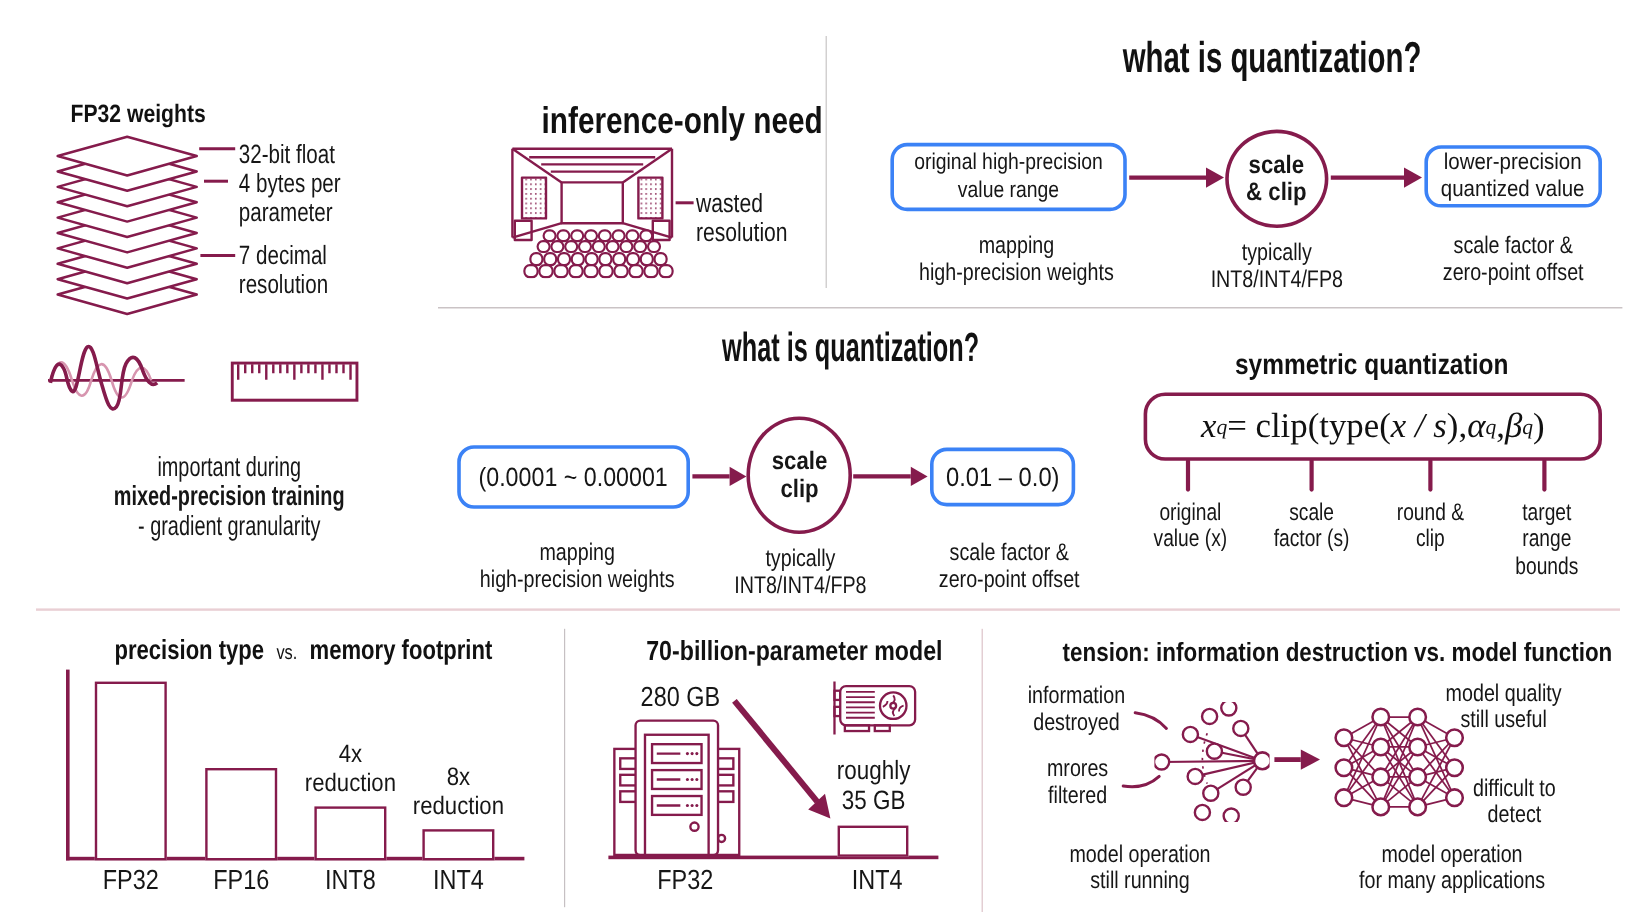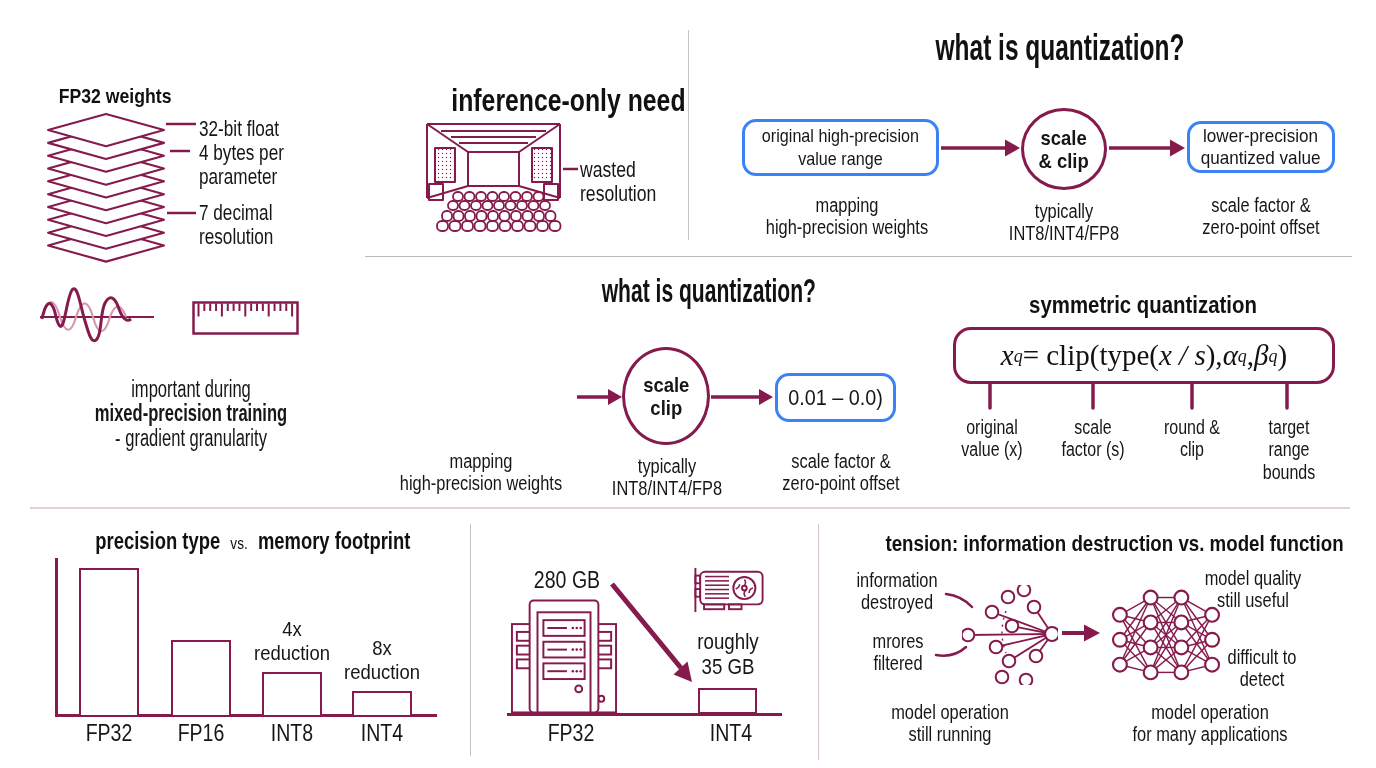--- a/index.html
+++ b/index.html
@@ -228,20 +228,23 @@
   </svg>
 
   <div class="lbl-c" style="left:41px;top:377px;width:300px;font-size:23px;--sx:.72">important during</div>
   <div class="lbl-c bold" style="left:41px;top:401px;width:300px;font-size:23px;--sx:.72">mixed-precision training</div>
   <div class="lbl-c" style="left:41px;top:426px;width:300px;font-size:23px;--sx:.72">- gradient granularity</div>
 
   <div class="ttl" style="left:536px;top:271px;width:300px;font-size:34px">
     <span style="--sx:.62">what is quantization?</span>
   </div>
 
+  <div class="rbox" style="left:381px;top:371px;width:194px;height:53px;font-size:22px">
+    <span style="--sx:.88">(0.0001 ~ 0.00001</span>
+  </div>
   <div class="rcirc" style="left:622px;top:347px;width:88px;height:98px;font-size:21px">
     <span>scale
 clip</span>
   </div>
   <div class="rbox" style="left:775px;top:373px;width:121px;height:49px;font-size:22px">
     <span style="--sx:.9">0.01 – 0.0)</span>
   </div>
 
   <div class="lbl-c" style="left:351px;top:450px;width:260px;font-size:20px">mapping
 high-precision weights</div>
@@ -291,20 +294,23 @@
       <div class="bar" style="left: 262px; top: 672px; width: 60px; height: 45px;"></div>
       <div class="lbl-c" style="left: 222px; top: 721px; width: 140px; font-size: 23px; --sx: .85;">INT8</div>
       <div class="lbl-c" style="left: 222px; top: 617px; width: 140px; font-size: 21px; --sx: .88;">4x
 reduction</div>
       <div class="bar" style="left: 352px; top: 691px; width: 60px; height: 26px;"></div>
       <div class="lbl-c" style="left: 312px; top: 721px; width: 140px; font-size: 23px; --sx: .85;">INT4</div>
       <div class="lbl-c" style="left: 312px; top: 636px; width: 140px; font-size: 21px; --sx: .88;">8x
 reduction</div>
     </div>
 
+  <div class="ttl" style="left:512px;top:529px;width:300px;font-size:23px">
+    <span style="--sx:.84">70-billion-parameter model</span>
+  </div>
   <div class="lbl-c" style="left:497px;top:568px;width:140px;font-size:23px;--sx:.85">280 GB</div>
 
   <svg class="abs" style="left:510px;top:594px" width="108" height="123" viewBox="0 0 110 124">
     <g stroke="#851B4C" stroke-width="2" fill="none">
       <rect x="2" y="30" width="30" height="90"></rect>
       <rect x="7" y="38" width="20" height="9"></rect>
       <rect x="7" y="52" width="20" height="9"></rect>
       <rect x="7" y="66" width="20" height="9"></rect>
       <rect x="78" y="30" width="30" height="90"></rect>
       <rect x="83" y="38" width="20" height="9"></rect>

